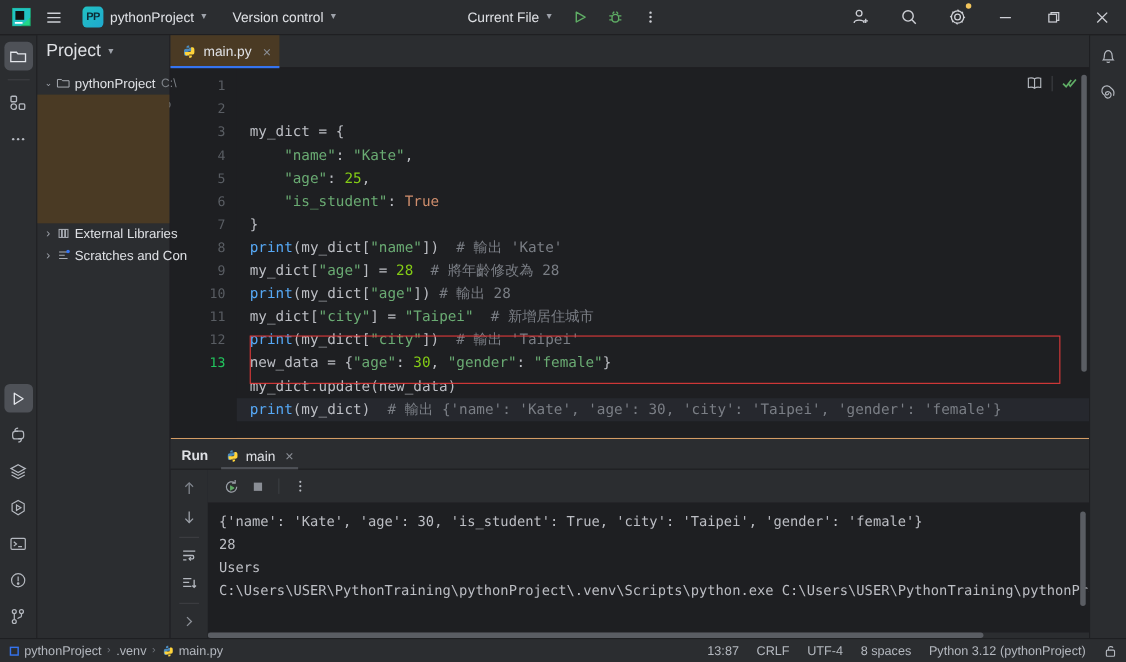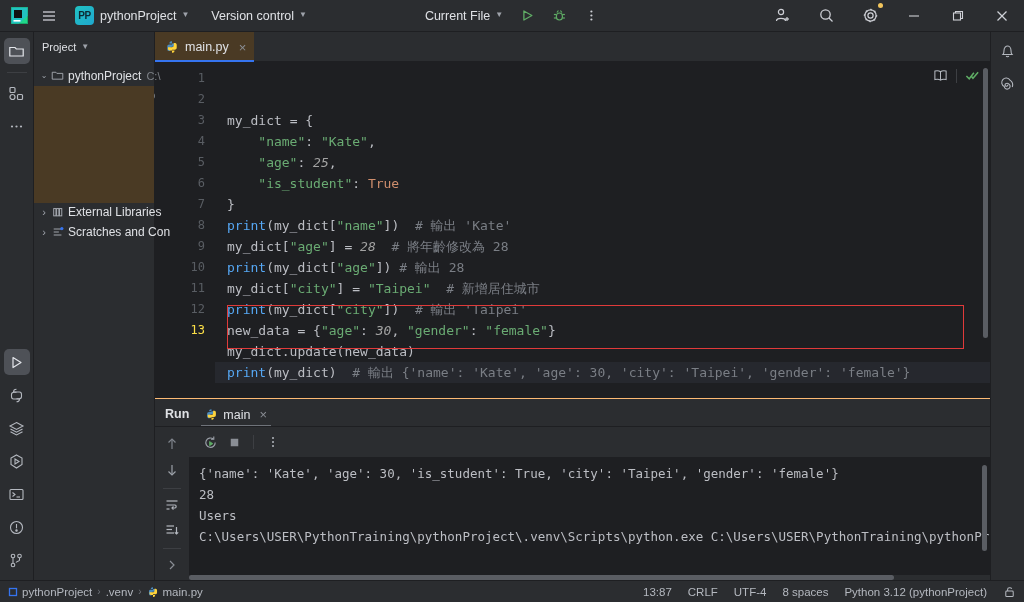--- a/index.html
+++ b/index.html
@@ -63,21 +63,21 @@
   .sb-sep { width: 20px; height: 1px; background: #3d3f43; margin: 1px 0 7px 0; }
   .sb-spacer { flex: 1 1 auto; }
 
   
   .projpane {
     width: 121px; flex: 0 0 121px; background: #2b2d30;
     display: flex; flex-direction: column; border-right: 1px solid #1e1f22;
     position: relative;
   }
   .pp-head { height: 30px; display: flex; align-items: center; padding-left: 8px; }
-  .pp-head-label { font-size: 11px; color: #dfe1e5; }
+  .pp-head-label { font-size: 16px; color: #dfe1e5; }
   .tree { font-size: 12px; color: #dfe1e5; padding-top: 4px; position: relative; z-index: 2;}
   .trow { height: 19.5px; display: flex; align-items: center; white-space: nowrap; position: relative; }
   .tarrow { width: 12px; display: flex; justify-content: center; color: #9fa3ab; font-size: 8px; flex: 0 0 12px; }
   .ticon { width: 15px; flex: 0 0 15px; display:flex; align-items:center; justify-content:center; margin-right: 3px;}
   .tlabel { font-size: 12px; }
   .tsub { font-size: 11px; color: #7e8288; margin-left: 5px; }
   
   .venv-hl {
     position: absolute; left: 0; right: 0;
     background: #4a3a24;
@@ -106,21 +106,21 @@
   .codearea {
     flex: 1 1 auto; padding-top: 6px; position: relative;
     font-family: "DejaVu Sans Mono", monospace; font-size: 13px; line-height: 21px;
     white-space: pre; overflow: hidden;
   }
   .cl { height: 21px; }
   .cl.cur { background: #26282e; }
   .k  { color: #cf8e6d; }  
   .fn { color: #56a8f5; }  
   .st { color: #6aab73; }  
-  .nu { color: #a3a3a3; font-style: italic; }  
+  .nu { color: #84cc16; }  
   .cm { color: #7a7e85; }  
   .df { color: #bcbec4; }  
   .redbox {
     position: absolute; border: 1px solid #e03a3a; pointer-events: none;
   }
   .edit-tr-ico { position: absolute; top: 6px; right: 10px; display: flex; align-items: center; gap: 8px; z-index: 5;}
   .ed-div { width:1px; height:14px; background:#3d3f43; }
   .scroll-vert {
     position: absolute; right: 2px; top: 6px; width: 5px; height: 270px;
     background: #5a5d63; border-radius: 3px;
@@ -472,21 +472,21 @@
             <div>3</div>
             <div>4</div>
             <div>5</div>
             <div>6</div>
             <div>7</div>
             <div>8</div>
             <div>9</div>
             <div>10</div>
             <div>11</div>
             <div>12</div>
-            <div style="color: #fde047;">13</div>
+            <div style="color: #22c55e;">13</div>
           </div>
         <div class="codearea" id="codearea">
           <div class="cl" style="padding-left: 12px;"><span class="df">my_dict </span><span class="df">= {</span></div><div class="cl" style="padding-left: 12px;"><span class="df">    </span><span class="st">"name"</span><span class="df">: </span><span class="st">"Kate"</span><span class="df">,</span></div><div class="cl" style="padding-left: 12px;"><span class="df">    </span><span class="st">"age"</span><span class="df">: </span><span class="nu">25</span><span class="df">,</span></div><div class="cl" style="padding-left: 12px;"><span class="df">    </span><span class="st">"is_student"</span><span class="df">: </span><span class="k">True</span></div><div class="cl" style="padding-left: 12px;"><span class="df">}</span></div><div class="cl" style="padding-left: 12px;"><span class="fn">print</span><span class="df">(my_dict[</span><span class="st">"name"</span><span class="df">])  </span><span class="cm"># 輸出 'Kate'</span></div><div class="cl" style="padding-left: 12px;"><span class="df">my_dict[</span><span class="st">"age"</span><span class="df">] = </span><span class="nu">28</span><span class="df">  </span><span class="cm"># 將年齡修改為 28</span></div><div class="cl" style="padding-left: 12px;"><span class="fn">print</span><span class="df">(my_dict[</span><span class="st">"age"</span><span class="df">]) </span><span class="cm"># 輸出 28</span></div><div class="cl" style="padding-left: 12px;"><span class="df">my_dict[</span><span class="st">"city"</span><span class="df">] = </span><span class="st">"Taipei"</span><span class="df">  </span><span class="cm"># 新增居住城市</span></div><div class="cl" style="padding-left: 12px;"><span class="fn">print</span><span class="df">(my_dict[</span><span class="st">"city"</span><span class="df">])  </span><span class="cm"># 輸出 'Taipei'</span></div><div class="cl" style="padding-left: 12px;"><span class="df">new_data = {</span><span class="st">"age"</span><span class="df">: </span><span class="nu">30</span><span class="df">, </span><span class="st">"gender"</span><span class="df">: </span><span class="st">"female"</span><span class="df">}</span></div><div class="cl" style="padding-left: 12px;"><span class="df">my_dict.update(new_data)</span></div><div class="cl cur" style="padding-left: 12px;"><span class="fn">print</span><span class="df">(my_dict)  </span><span class="cm"># 輸出 {'name': 'Kate', 'age': 30, 'city': 'Taipei', 'gender': 'female'}</span></div><div class="redbox" style="left:12px; right:26px; top:243px; height:44px;"></div>
         </div>
         <div class="scroll-vert"></div>
         <div class="edit-tr-ico">
           <span>
             <svg width="15" height="15" viewBox="0 0 16 16" stroke="#b4b8bf" stroke-width="1.1" fill="none">
               <path d="M8 4 C6.5 2.8 4 2.8 2 3.3 V12.3 C4 11.8 6.5 11.8 8 13 C9.5 11.8 12 11.8 14 12.3 V3.3 C12 2.8 9.5 2.8 8 4 Z"></path>
               <line x1="8" y1="4" x2="8" y2="13"></line>

